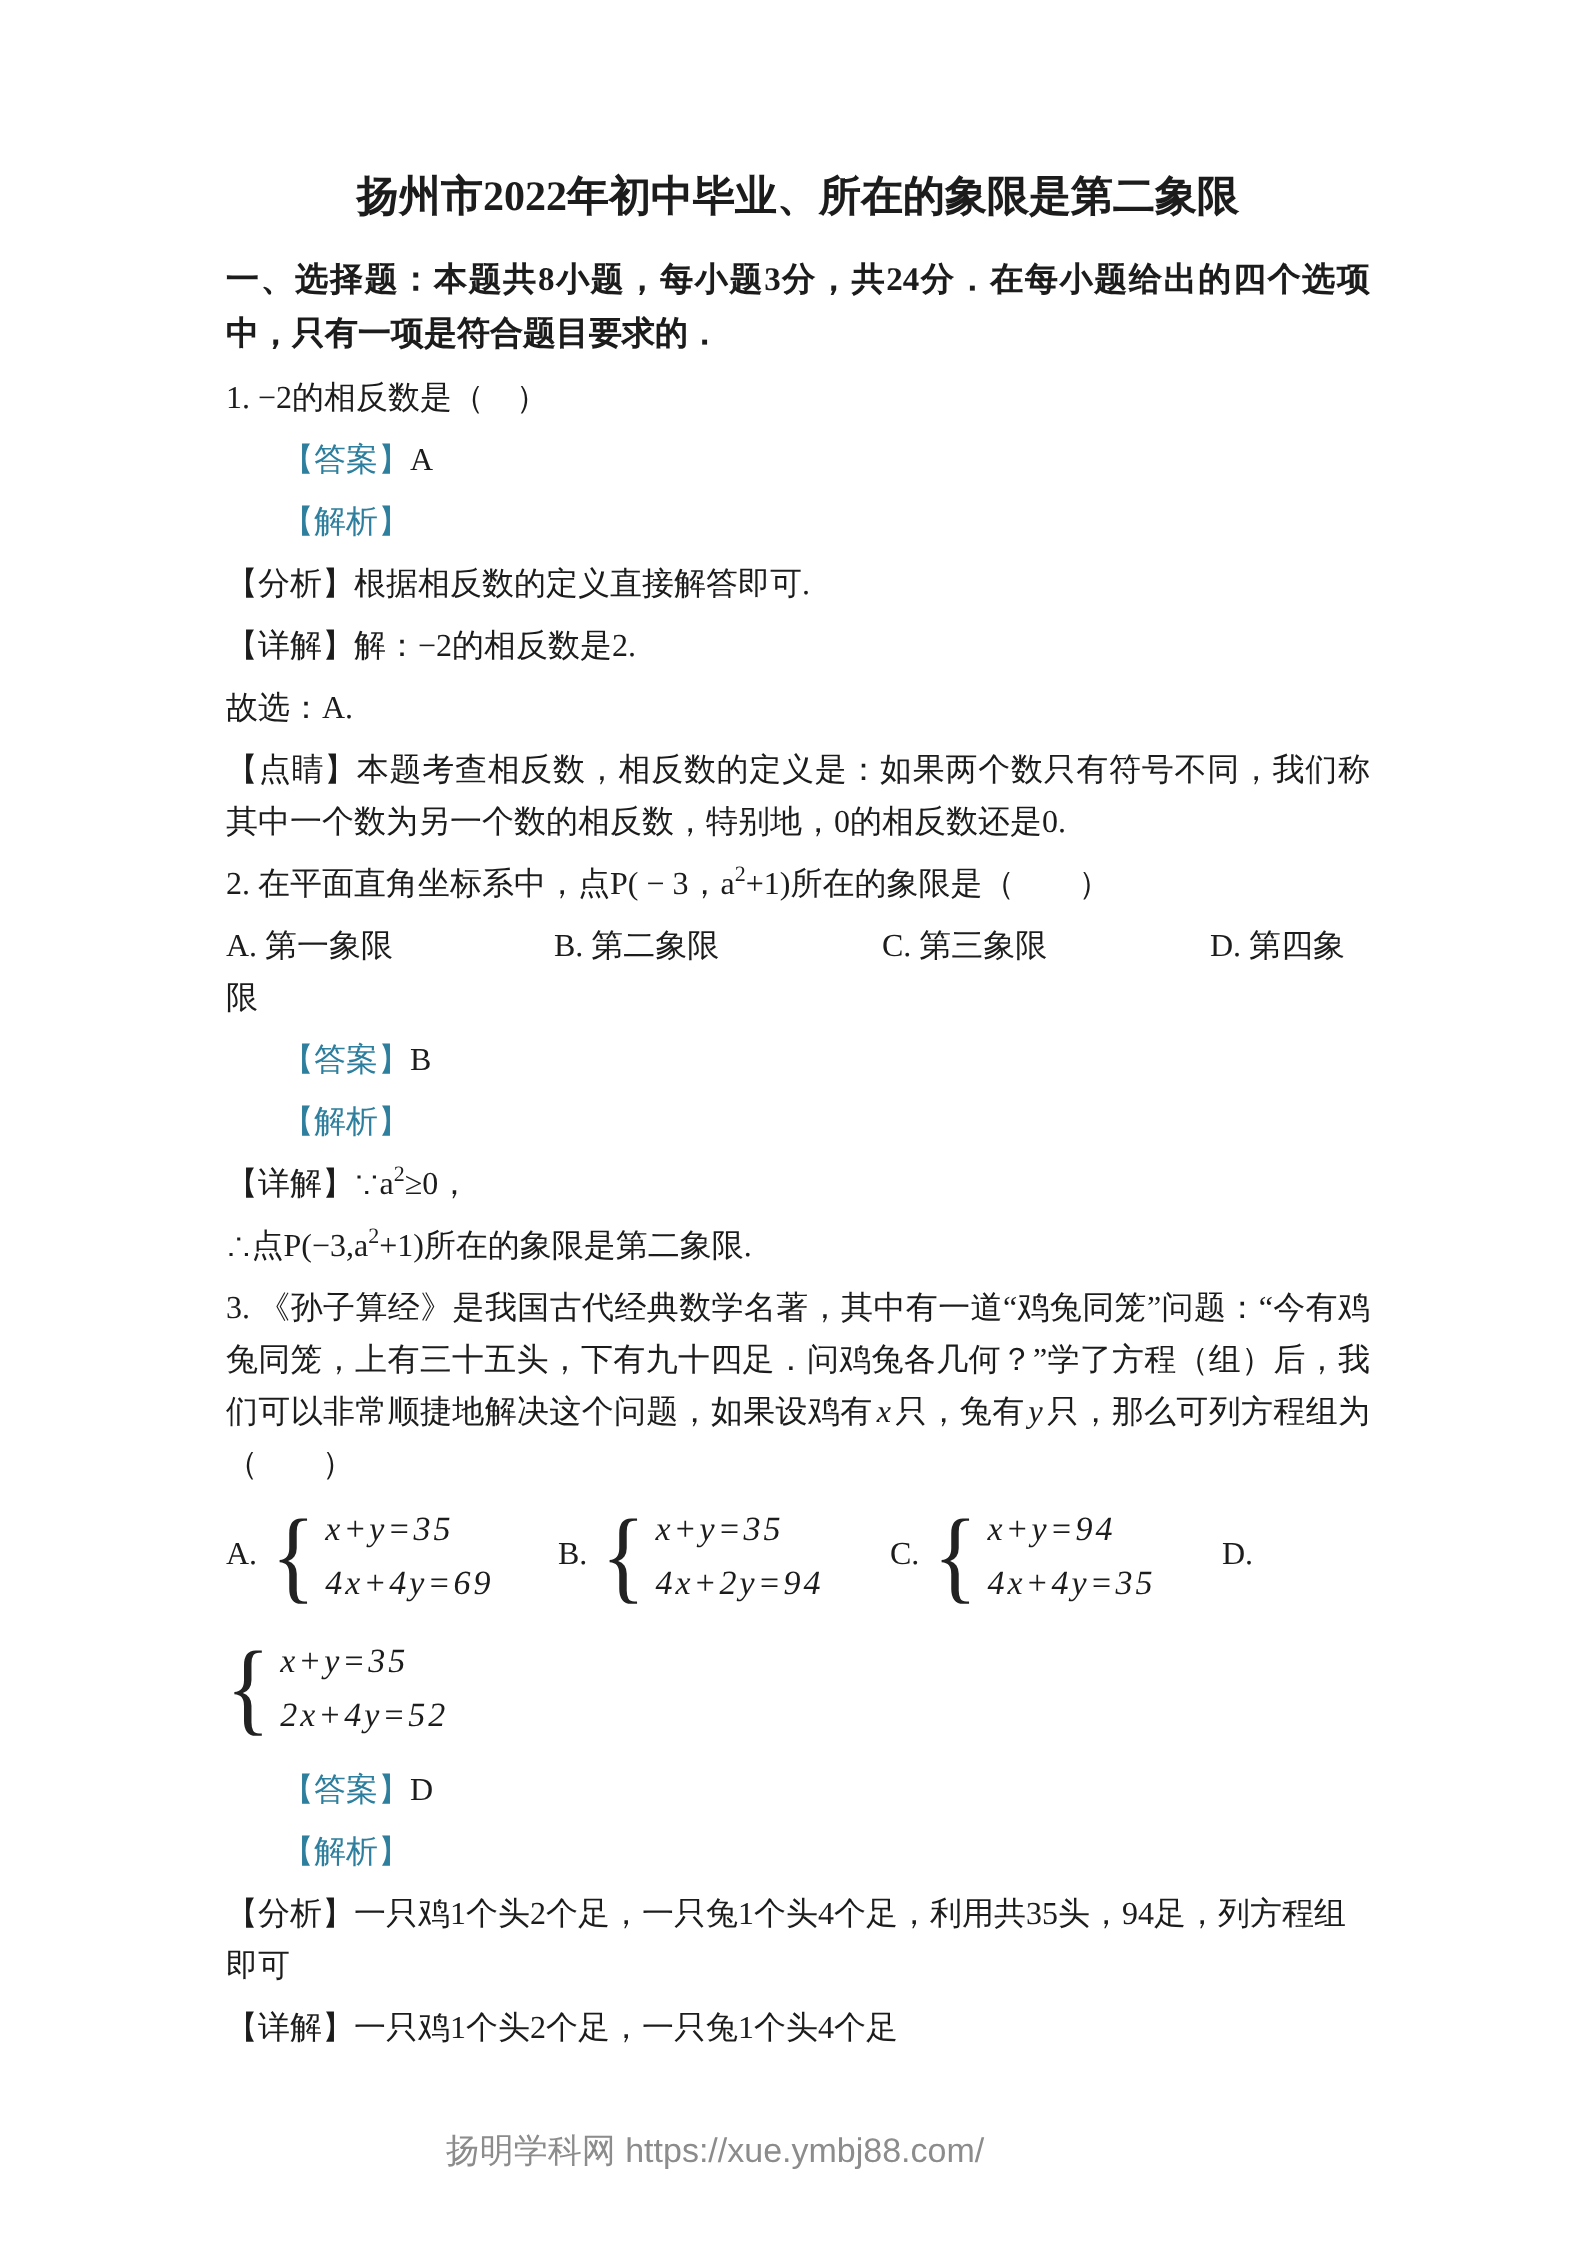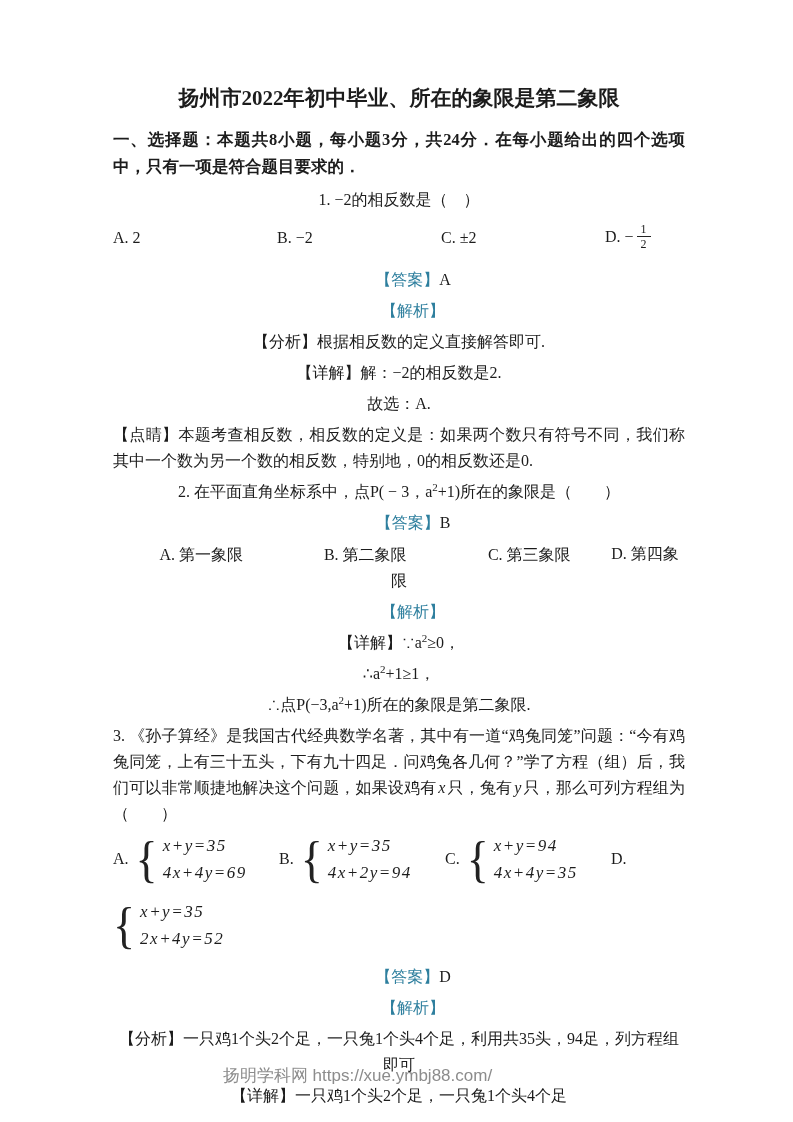--- a/index.html
+++ b/index.html
@@ -4,21 +4,21 @@
 <style>
   html,body{margin:0;padding:0;}
   body{
     width:793px;height:1122px;background:#ffffff;position:relative;
     font-family:"Liberation Serif","DejaVu Serif",serif;
     color:#1c1c1c;font-size:16px;overflow:hidden;
   }
   .doc{position:absolute;top:84px;left:113px;width:572px;}
   .title{font-size:21px;font-weight:bold;text-align:center;margin:0 0 14px;line-height:28px;}
   .section-header{font-size:16.5px;font-weight:bold;line-height:27px;margin:0 0 7px;text-align:justify;}
-  p.line{margin:0 0 5px;line-height:26px;text-align:center;}
+  p.line{margin:0 0 5px;line-height:26px;text-align:left;}
   p.just{text-align:justify;}
   .tag{color:#2e7f9e;margin-left:28px;}
   .opt-col{display:inline-block;width:164px;vertical-align:middle;}
   .opt-row{margin:3px 0 9px;min-height:40px;display:flex;align-items:center;}
   .minus{margin:0 1px 0 4px;}
   .frac{display:inline-flex;flex-direction:column;align-items:center;vertical-align:middle;margin-left:2px;position:relative;top:-1px;}
   .frac .num{display:block;font-size:12px;line-height:14px;padding:0 4px;border-bottom:1px solid #222;}
   .frac .den{display:block;font-size:12px;line-height:15px;}
   sup{font-size:11px;line-height:0;}
   .mvar{font-style:italic;padding:0 2px;font-size:16px;}
@@ -38,48 +38,36 @@
 
 <div class="doc">
 
   <h1 class="title">扬州市2022年初中毕业、所在的象限是第二象限</h1>
 
   <p class="section-header">一、选择题：本题共8小题，每小题3分，共24分．在每小题给出的四个选项中，只有一项是符合题目要求的．</p>
 
   
   <p class="line">1. −2的相反数是（　）</p>
 
-  <div class="opt-row">
-    <span class="opt-col">A. 2</span>
-    <span class="opt-col">B. −2</span>
-    <span class="opt-col">C. ±2</span>
-    <span>
-      <span>D.</span><span class="minus">−</span><span class="frac">
-          <span class="num">1</span>
-          <span class="den">2</span>
-        </span>
-    </span>
-  </div>
 
   <p class="line"><span class="tag">【答案】</span><span>A</span></p>
   <p class="line"><span class="tag">【解析】</span></p>
   <p class="line">【分析】根据相反数的定义直接解答即可.</p>
   <p class="line">【详解】解：−2的相反数是2.</p>
   <p class="line">故选：A.</p>
   <p class="line just">【点睛】本题考查相反数，相反数的定义是：如果两个数只有符号不同，我们称其中一个数为另一个数的相反数，特别地，0的相反数还是0.</p>
 
   
   <p class="line"><span>2. 在平面直角坐标系中，点P( − 3，a</span><sup>2</sup><span>+1)所在的象限是（　　）</span></p>
 
+  <p class="line"><span class="opt-col">A.  第一象限</span><span class="opt-col">B.  第二象限</span><span class="opt-col">C.  第三象限</span><span>D.  第四象限</span></p>
+
   <p class="line"><span class="tag">【答案】</span><span>B</span></p>
-
-  <p class="line"><span class="opt-col">A.  第一象限</span><span class="opt-col">B.  第二象限</span><span class="opt-col">C.  第三象限</span><span>D.  第四象限</span></p>
   <p class="line"><span class="tag">【解析】</span></p>
   <p class="line"><span>【详解】∵a</span><sup>2</sup><span>≥0，</span></p>
-  <p class="line"><span>∴a</span><sup>2</sup><span>+1≥1，</span></p>
   <p class="line"><span>∴点P(−3,a</span><sup>2</sup><span>+1)所在的象限是第二象限.</span></p>
 
   
   <p class="line just"><span>3. 《孙子算经》是我国古代经典数学名著，其中有一道“鸡兔同笼”问题：“今有鸡兔同笼，上有三十五头，下有九十四足．问鸡兔各几何？”学了方程（组）后，我们可以非常顺捷地解决这个问题，如果设鸡有</span><span class="mvar">x</span><span>只，兔有</span><span class="mvar">y</span><span>只，那么可列方程组为（　　）</span></p>
 
   <div class="sys-row">
     <span class="sys-col">
       <span class="sys-label">A.</span>
         <span class="brace">{</span>
         <span class="eqs">

